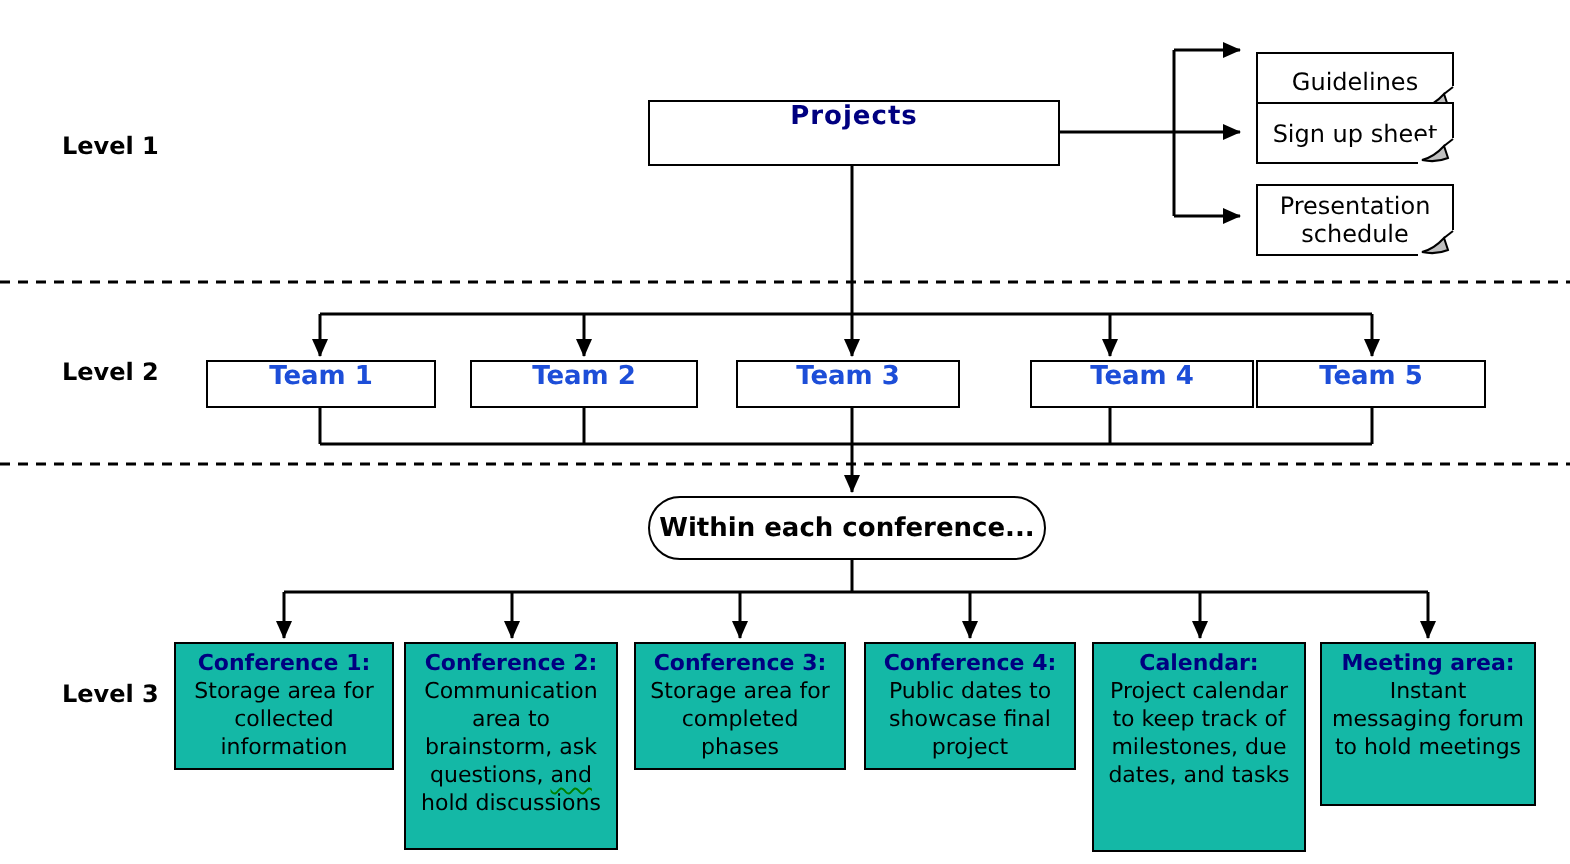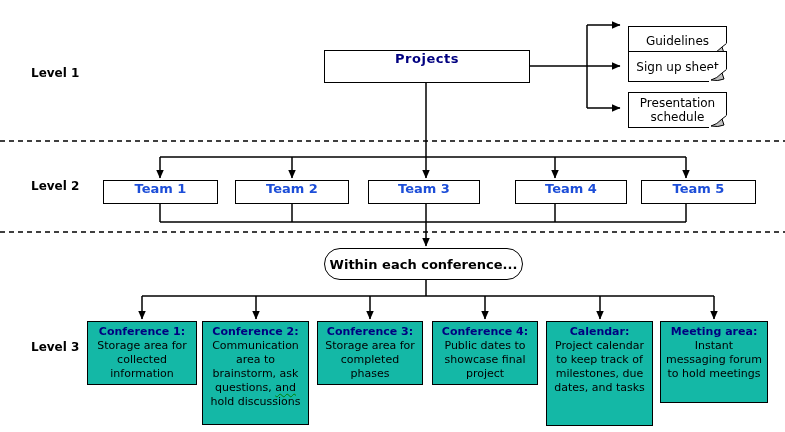--- a/index.html
+++ b/index.html
@@ -110,21 +110,21 @@
   </div>
   <div class="abs box team-box" style="left:235px;top:180px;width:114px;height:24px;">
     <span>Team 2</span>
   </div>
   <div class="abs box team-box" style="left:368px;top:180px;width:112px;height:24px;">
     <span>Team 3</span>
   </div>
   <div class="abs box team-box" style="left:497px;top:180px;width:112px;height:24px;margin-left:18px;">
     <span>Team 4</span>
   </div>
-  <div class="abs box team-box" style="left:628px;top:180px;width:115px;height:24px;margin-left:13px;">
+  <div class="abs box team-box" style="left:628px;top:180px;width:115px;height:24px;">
     <span>Team 5</span>
   </div>
 
   <div class="abs stadium" style="left:324px;top:248px;width:199px;height:32px;">
     <span>Within each conference...</span>
   </div>
 
   <div class="abs l3box" style="left:87px;top:321px;width:110px;height:64px;">
     <span class="l3title">Conference 1:</span>
     <span class="l3body">Storage area for collected information</span>

